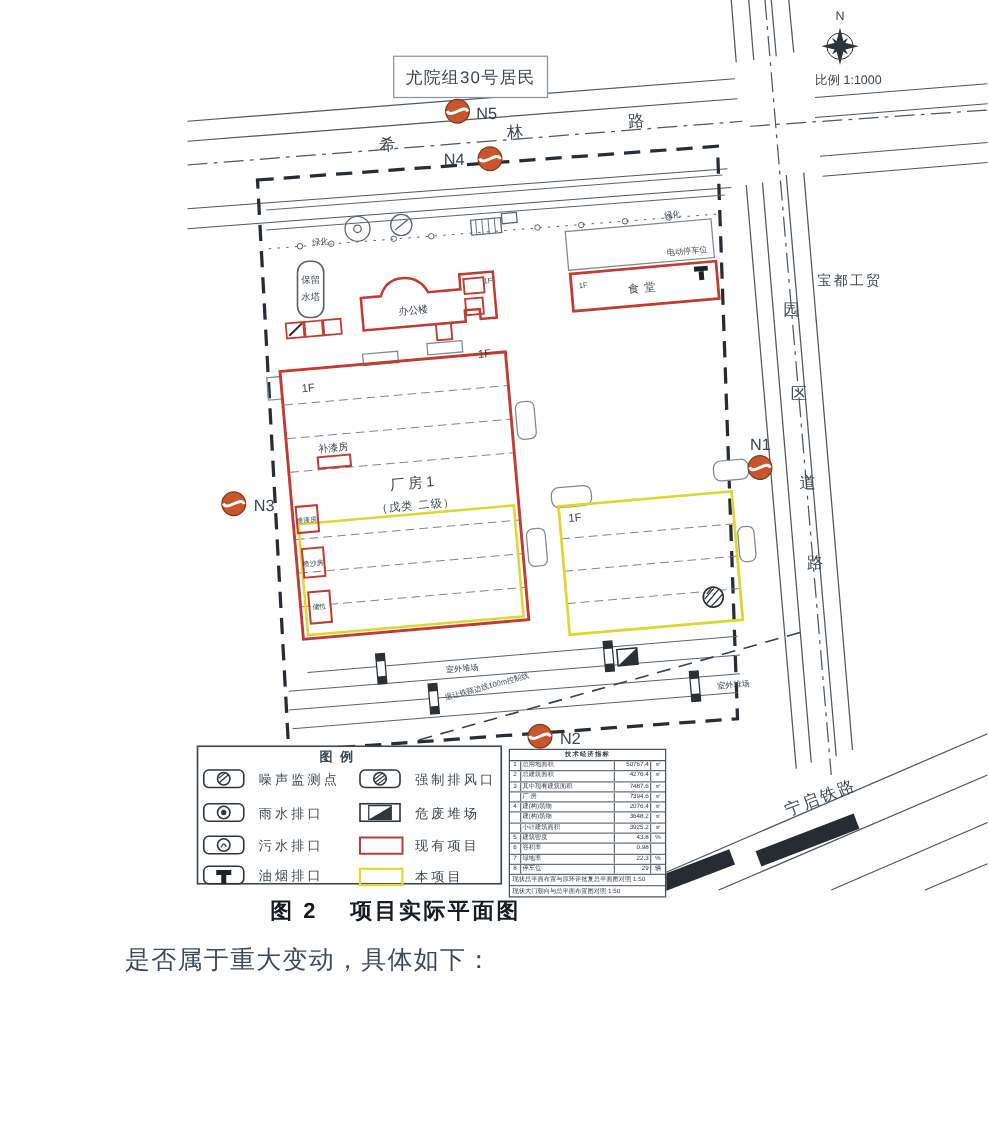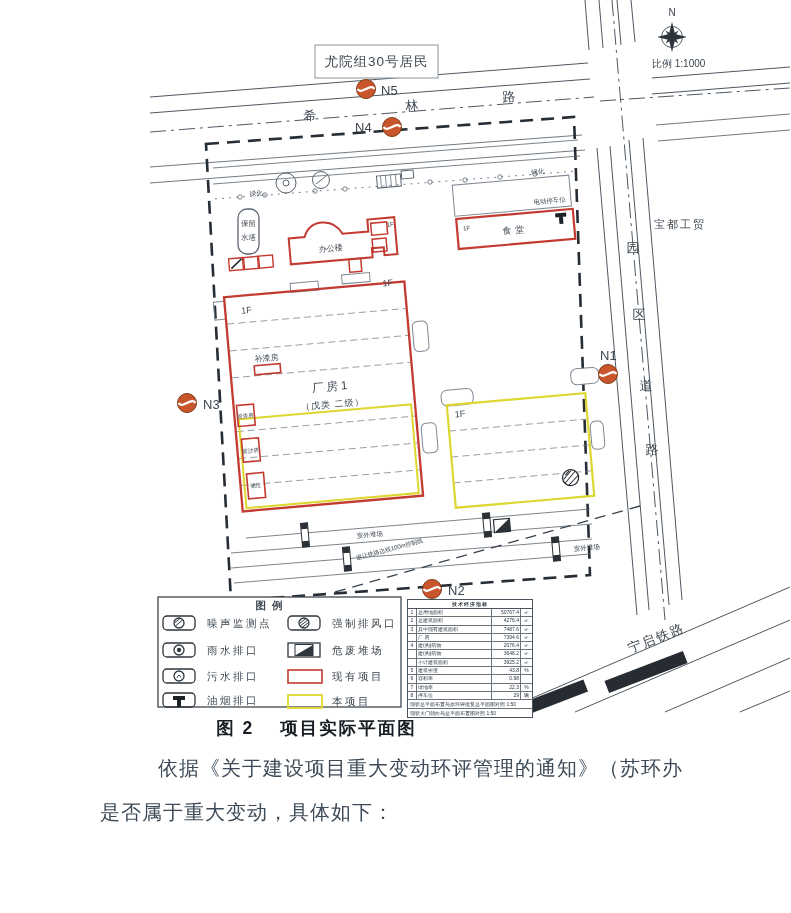--- a/index.html
+++ b/index.html
@@ -397,17 +397,16 @@
       </div>
   <div class="t-note">现状总平面布置与原环评批复总平面图对照 1:50</div>
   <div class="t-note">现状大门朝向与总平面布置图对照 1:50</div>
 </div>
 
 <div class="caption">
   <span>图 2</span><span class="gap"></span><span>项目实际平面图</span>
 </div>
 
 <div class="bodytext">
-  <div class="bline indent">依据《关于建设项目重大变动环评管理的通知》（苏环办</div>
   <div class="bline">是否属于重大变动，具体如下：</div>
 </div>
 
 </div>
 
 </body></html>

